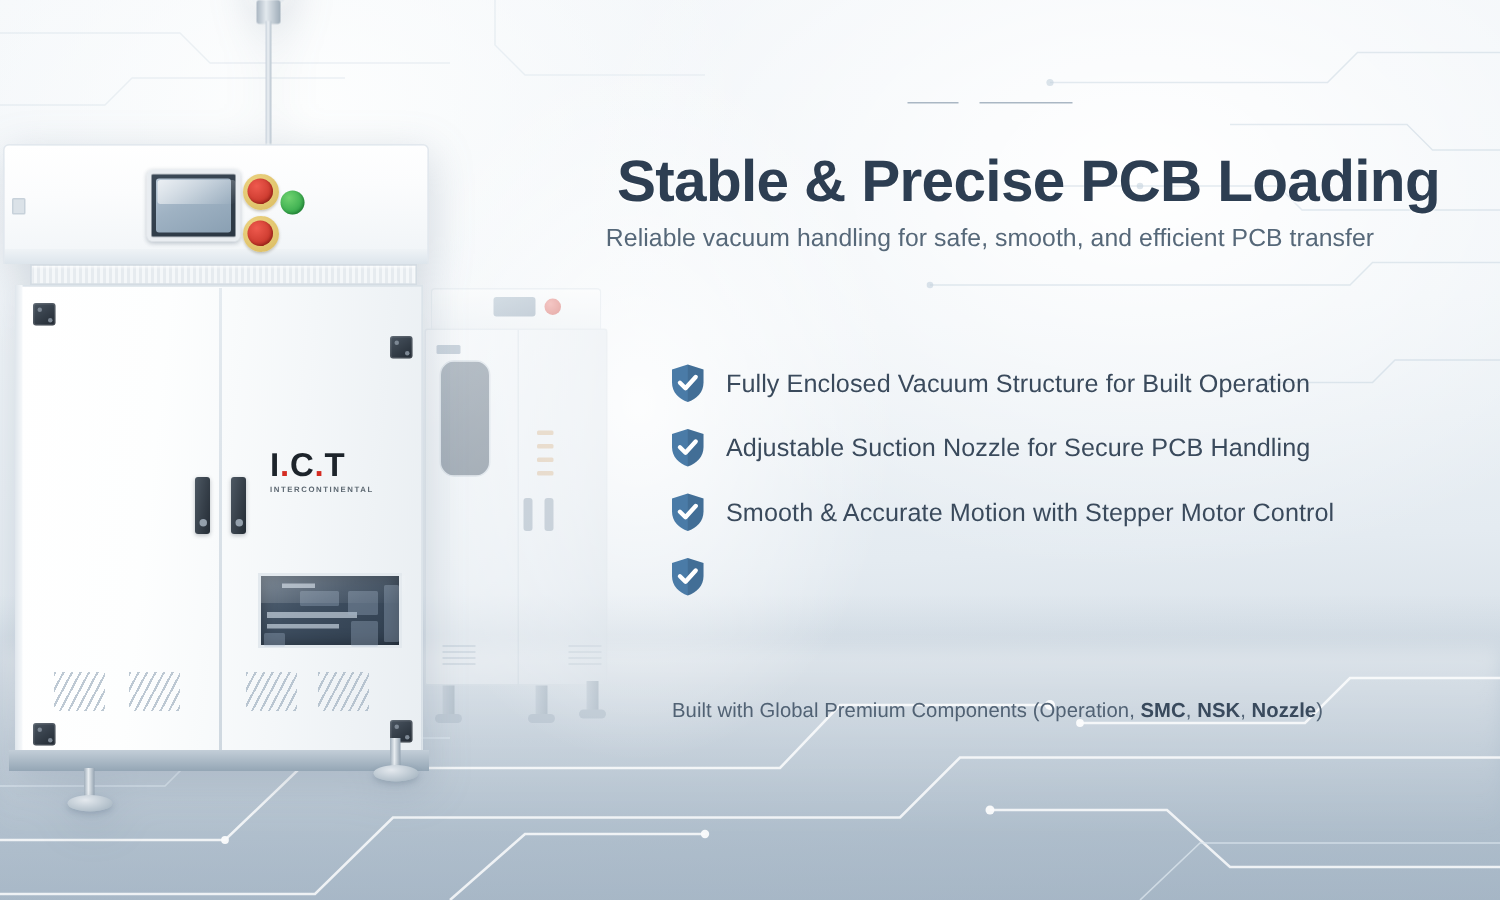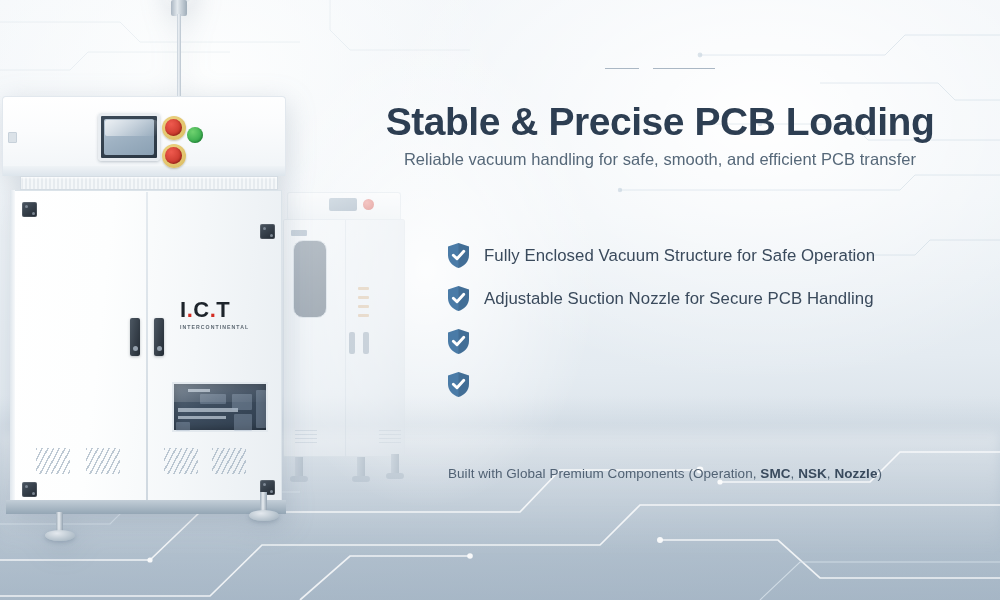--- a/index.html
+++ b/index.html
@@ -236,21 +236,21 @@
     position:absolute; left:0; top:68px; width:600px;
     display:flex; align-items:center; justify-content:center; gap:14px;
   }
   .eyebrow-rule { width:34px; height:1px; background:#aab7c4; }
   .eyebrow-rule.r { width:62px; }
   .eyebrow {
     font-size:16.5px; color:#59697c; letter-spacing:.15px; white-space:nowrap;
   }
 
   .headline {
-    position:absolute; left:0; top:101px; width:600px; text-align:center;
+    position:absolute; left:0; top:101px; width:600px; text-align:right;
     font-size:39px; font-weight:700; color:#2d3e52; letter-spacing:-.45px;
     line-height:1.06;
     text-shadow:0 1px 1px rgba(255,255,255,.7);
   }
   .subhead {
     position:absolute; left:0; top:150px; width:600px; text-align:center;
     font-size:16.5px; color:#566879; letter-spacing:.05px;
   }
 
   .features { position:absolute; left:86px; top:234px; width:520px; }
@@ -422,38 +422,39 @@
     <p class="subhead">Reliable vacuum handling for safe, smooth, and efficient PCB transfer</p>
 
     <div class="features" id="features">
         <div class="feature">
           <span class="shield">
 <svg viewBox="0 0 25 27" width="25" height="27">
   <path d="M12.5 1 L23 4.4 V13 c0 6.6 -4.5 11 -10.5 13 C6.5 24 2 19.6 2 13 V4.4 Z" fill="#4a7ba7"></path>
   <path d="M12.5 1 L23 4.4 V13 c0 6.6 -4.5 11 -10.5 13 Z" fill="rgba(0,0,0,.10)"></path>
   <path d="M7.3 13.2 L11 16.8 L17.8 9.3" fill="none" stroke="#fff" stroke-width="2.9" stroke-linecap="round" stroke-linejoin="round"></path>
 </svg></span>
-          <span class="feature-text">Fully Enclosed Vacuum Structure for Safe Operation</span>
+          <span class="feature-text">Fully Enclosed Vacuum Structure for Built Operation</span>
         </div>
         <div class="feature">
           <span class="shield">
 <svg viewBox="0 0 25 27" width="25" height="27">
   <path d="M12.5 1 L23 4.4 V13 c0 6.6 -4.5 11 -10.5 13 C6.5 24 2 19.6 2 13 V4.4 Z" fill="#4a7ba7"></path>
   <path d="M12.5 1 L23 4.4 V13 c0 6.6 -4.5 11 -10.5 13 Z" fill="rgba(0,0,0,.10)"></path>
   <path d="M7.3 13.2 L11 16.8 L17.8 9.3" fill="none" stroke="#fff" stroke-width="2.9" stroke-linecap="round" stroke-linejoin="round"></path>
 </svg></span>
           <span class="feature-text">Adjustable Suction Nozzle for Secure PCB Handling</span>
         </div>
         <div class="feature">
           <span class="shield">
 <svg viewBox="0 0 25 27" width="25" height="27">
   <path d="M12.5 1 L23 4.4 V13 c0 6.6 -4.5 11 -10.5 13 C6.5 24 2 19.6 2 13 V4.4 Z" fill="#4a7ba7"></path>
   <path d="M12.5 1 L23 4.4 V13 c0 6.6 -4.5 11 -10.5 13 Z" fill="rgba(0,0,0,.10)"></path>
   <path d="M7.3 13.2 L11 16.8 L17.8 9.3" fill="none" stroke="#fff" stroke-width="2.9" stroke-linecap="round" stroke-linejoin="round"></path>
 </svg></span>
+          <span class="feature-text">Smooth &amp; Accurate Motion with Stepper Motor Control</span>
         </div>
         <div class="feature">
           <span class="shield">
 <svg viewBox="0 0 25 27" width="25" height="27">
   <path d="M12.5 1 L23 4.4 V13 c0 6.6 -4.5 11 -10.5 13 C6.5 24 2 19.6 2 13 V4.4 Z" fill="#4a7ba7"></path>
   <path d="M12.5 1 L23 4.4 V13 c0 6.6 -4.5 11 -10.5 13 Z" fill="rgba(0,0,0,.10)"></path>
   <path d="M7.3 13.2 L11 16.8 L17.8 9.3" fill="none" stroke="#fff" stroke-width="2.9" stroke-linecap="round" stroke-linejoin="round"></path>
 </svg></span>
         </div>
       </div>

